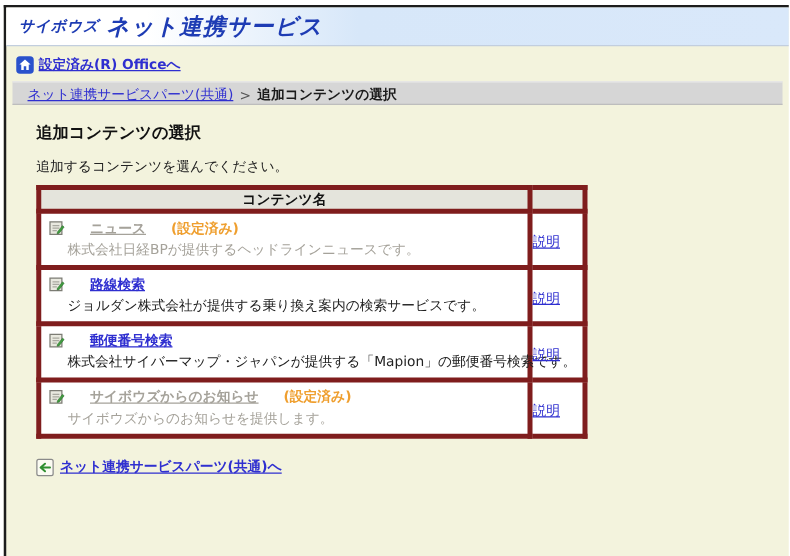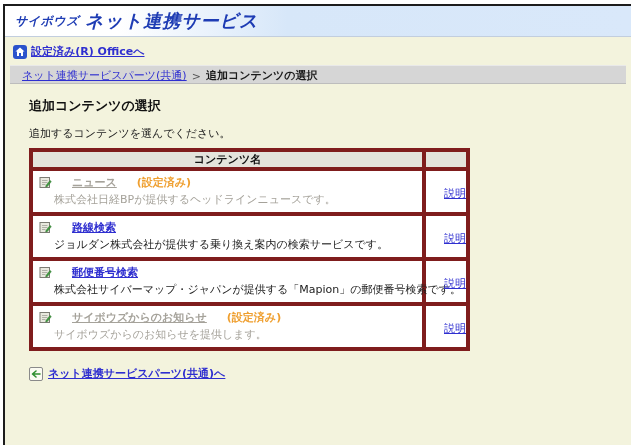--- a/index.html
+++ b/index.html
@@ -69,21 +69,21 @@
     font-size: 11px; font-weight: bold; color: #111; text-align: center;
   }
   .content-table th.detail-head { width: 44px; }
   .name-cell { padding: 4px 4px 5px 6px; height: 40px; vertical-align: middle; }
   .title-line { display: flex; align-items: center; gap: 20px; font-size: 11px; }
   .content-link { font-weight: bold; }
   .content-link.disabled { color: #a5a29a; }
   .configured { color: #ef9f2f; font-weight: bold; font-size: 11px; }
   .desc { font-size: 11px; color: #222; margin: 2px 0 0 15px; white-space: nowrap; }
   .desc.disabled { color: #a5a29a; }
-  .detail-cell { text-align: right; vertical-align: middle; }
+  .detail-cell { text-align: left; vertical-align: middle; }
   .detail-link { font-size: 11px; }
   
   .footer-row {
     display: flex; align-items: center; gap: 5px;
     margin: 15px 0 0 24px; font-size: 11px; font-weight: bold;
   }
   .back-icon-box {
     width: 14px; height: 14px; border: 1px solid #8a8a8a; border-radius: 2px;
     background: #fbfbf2; display: inline-flex; align-items: center; justify-content: center;
   }

